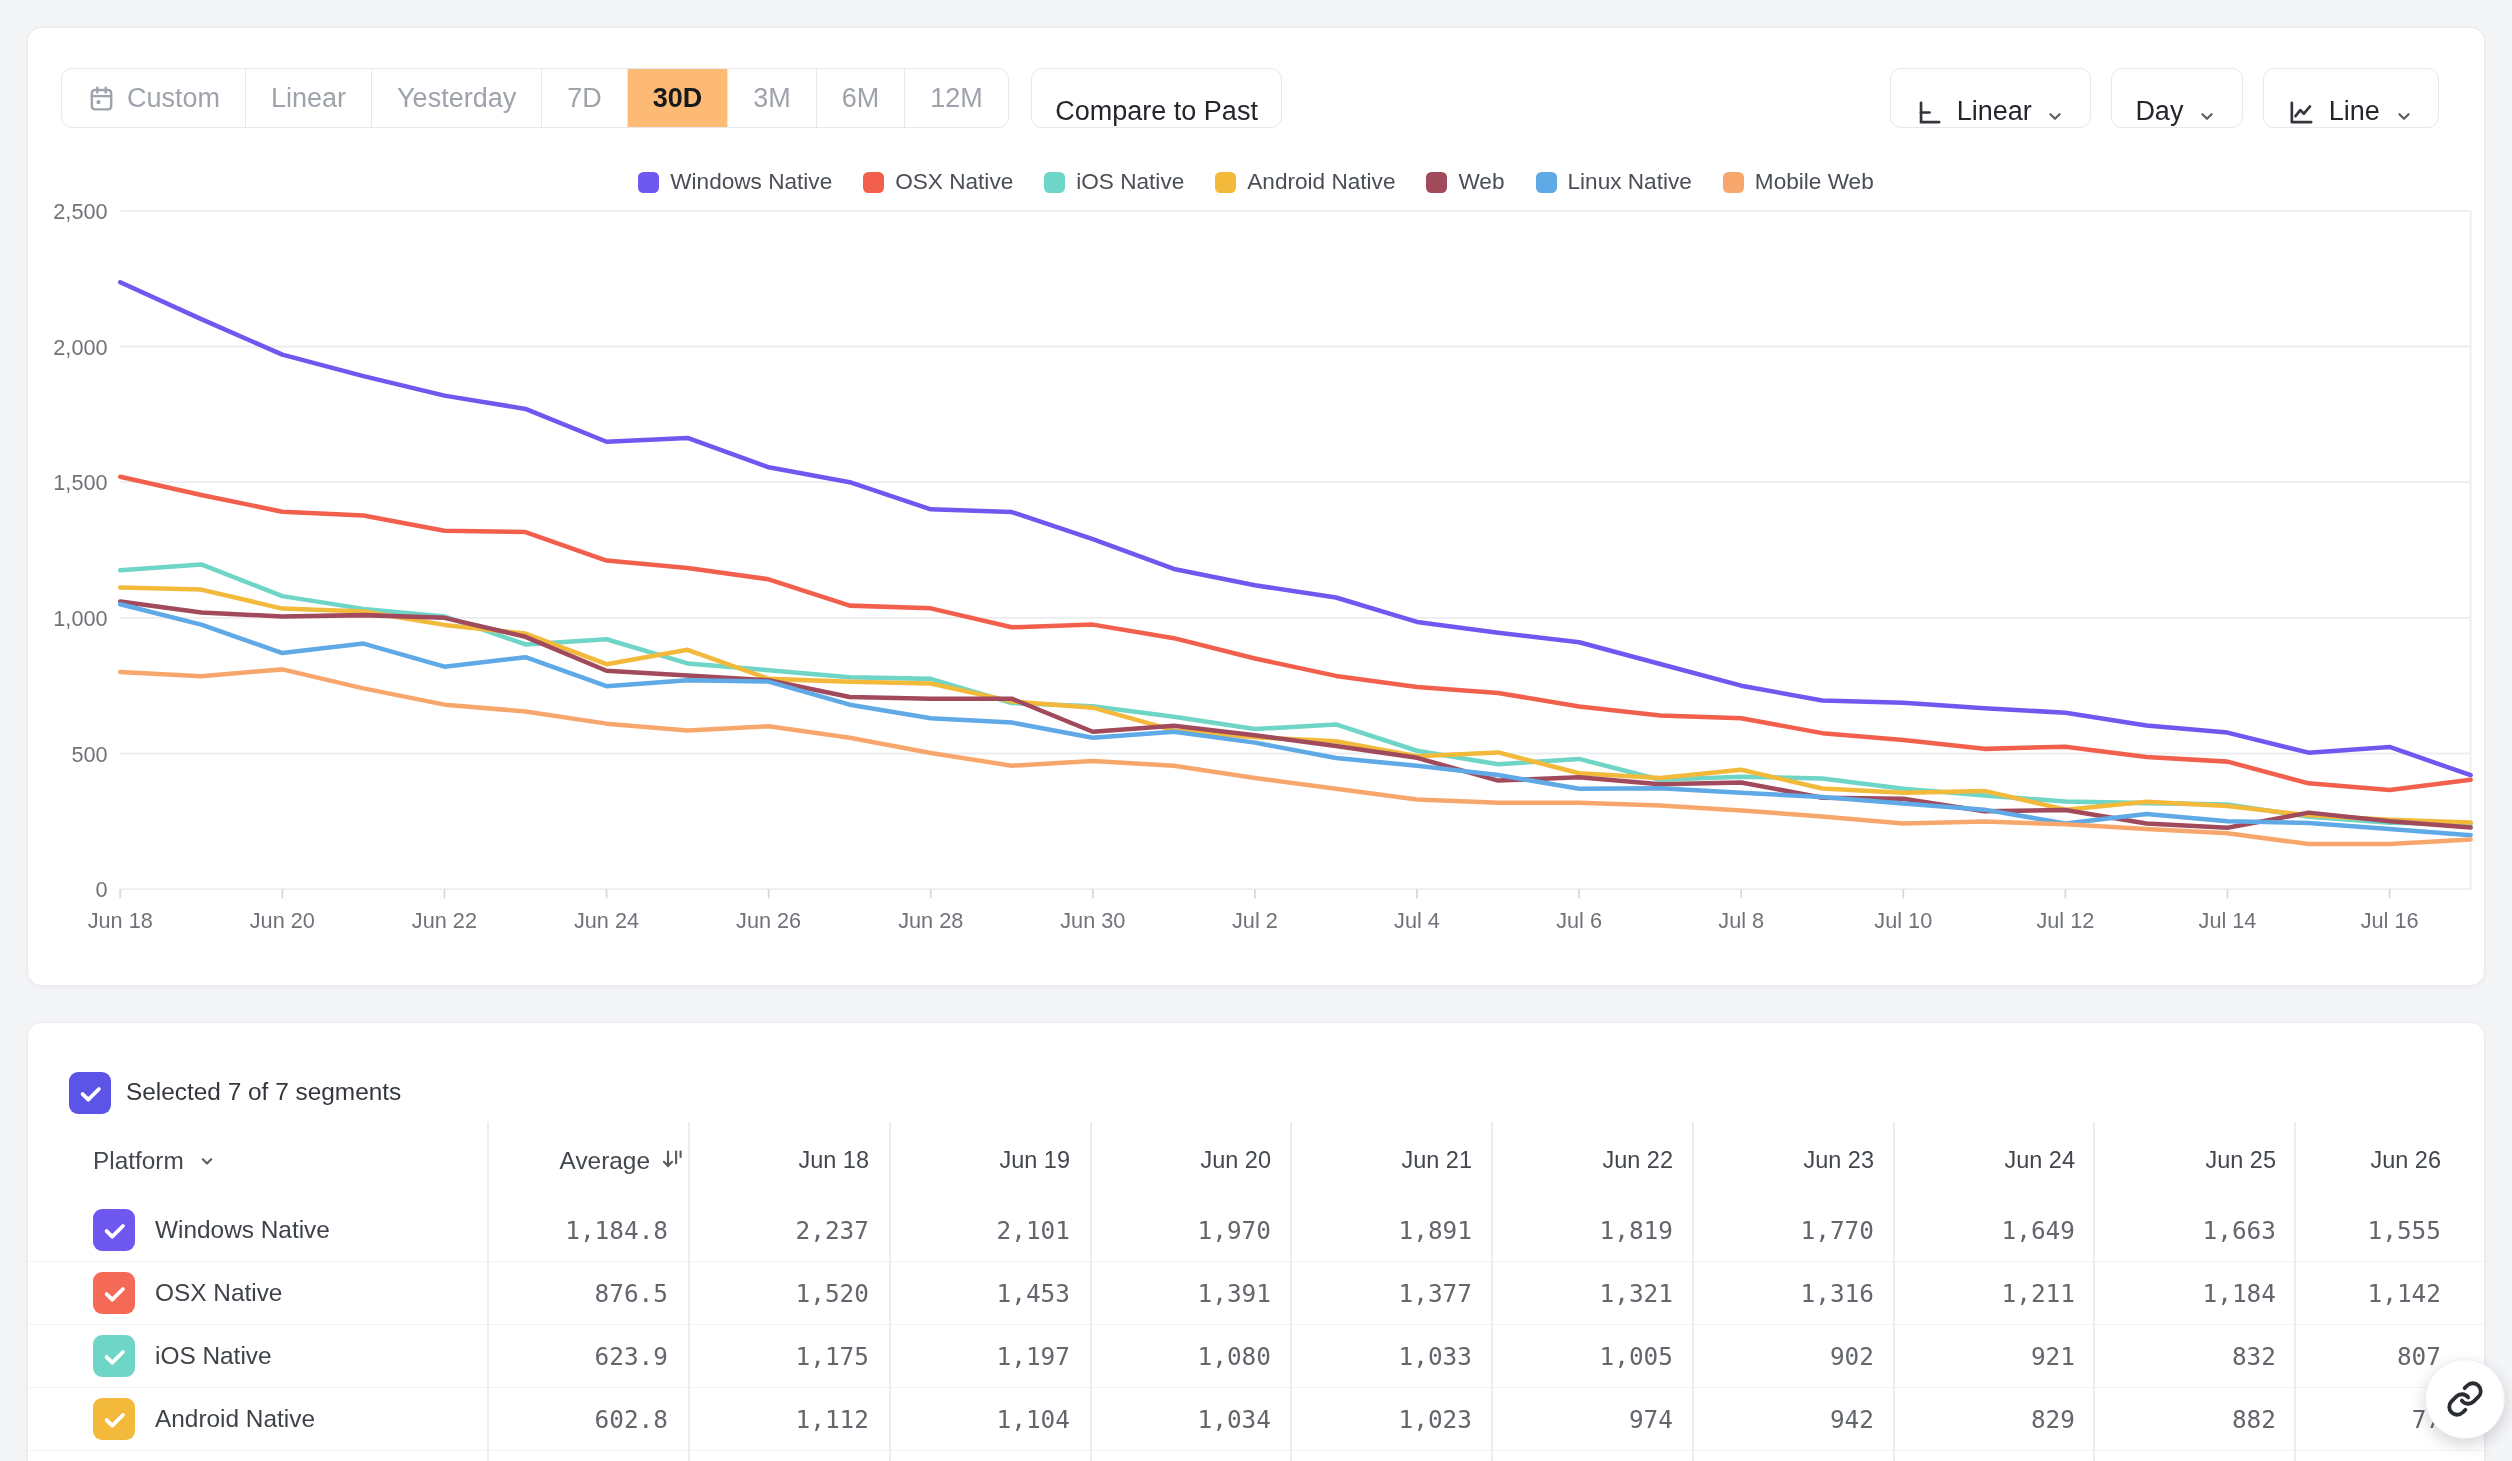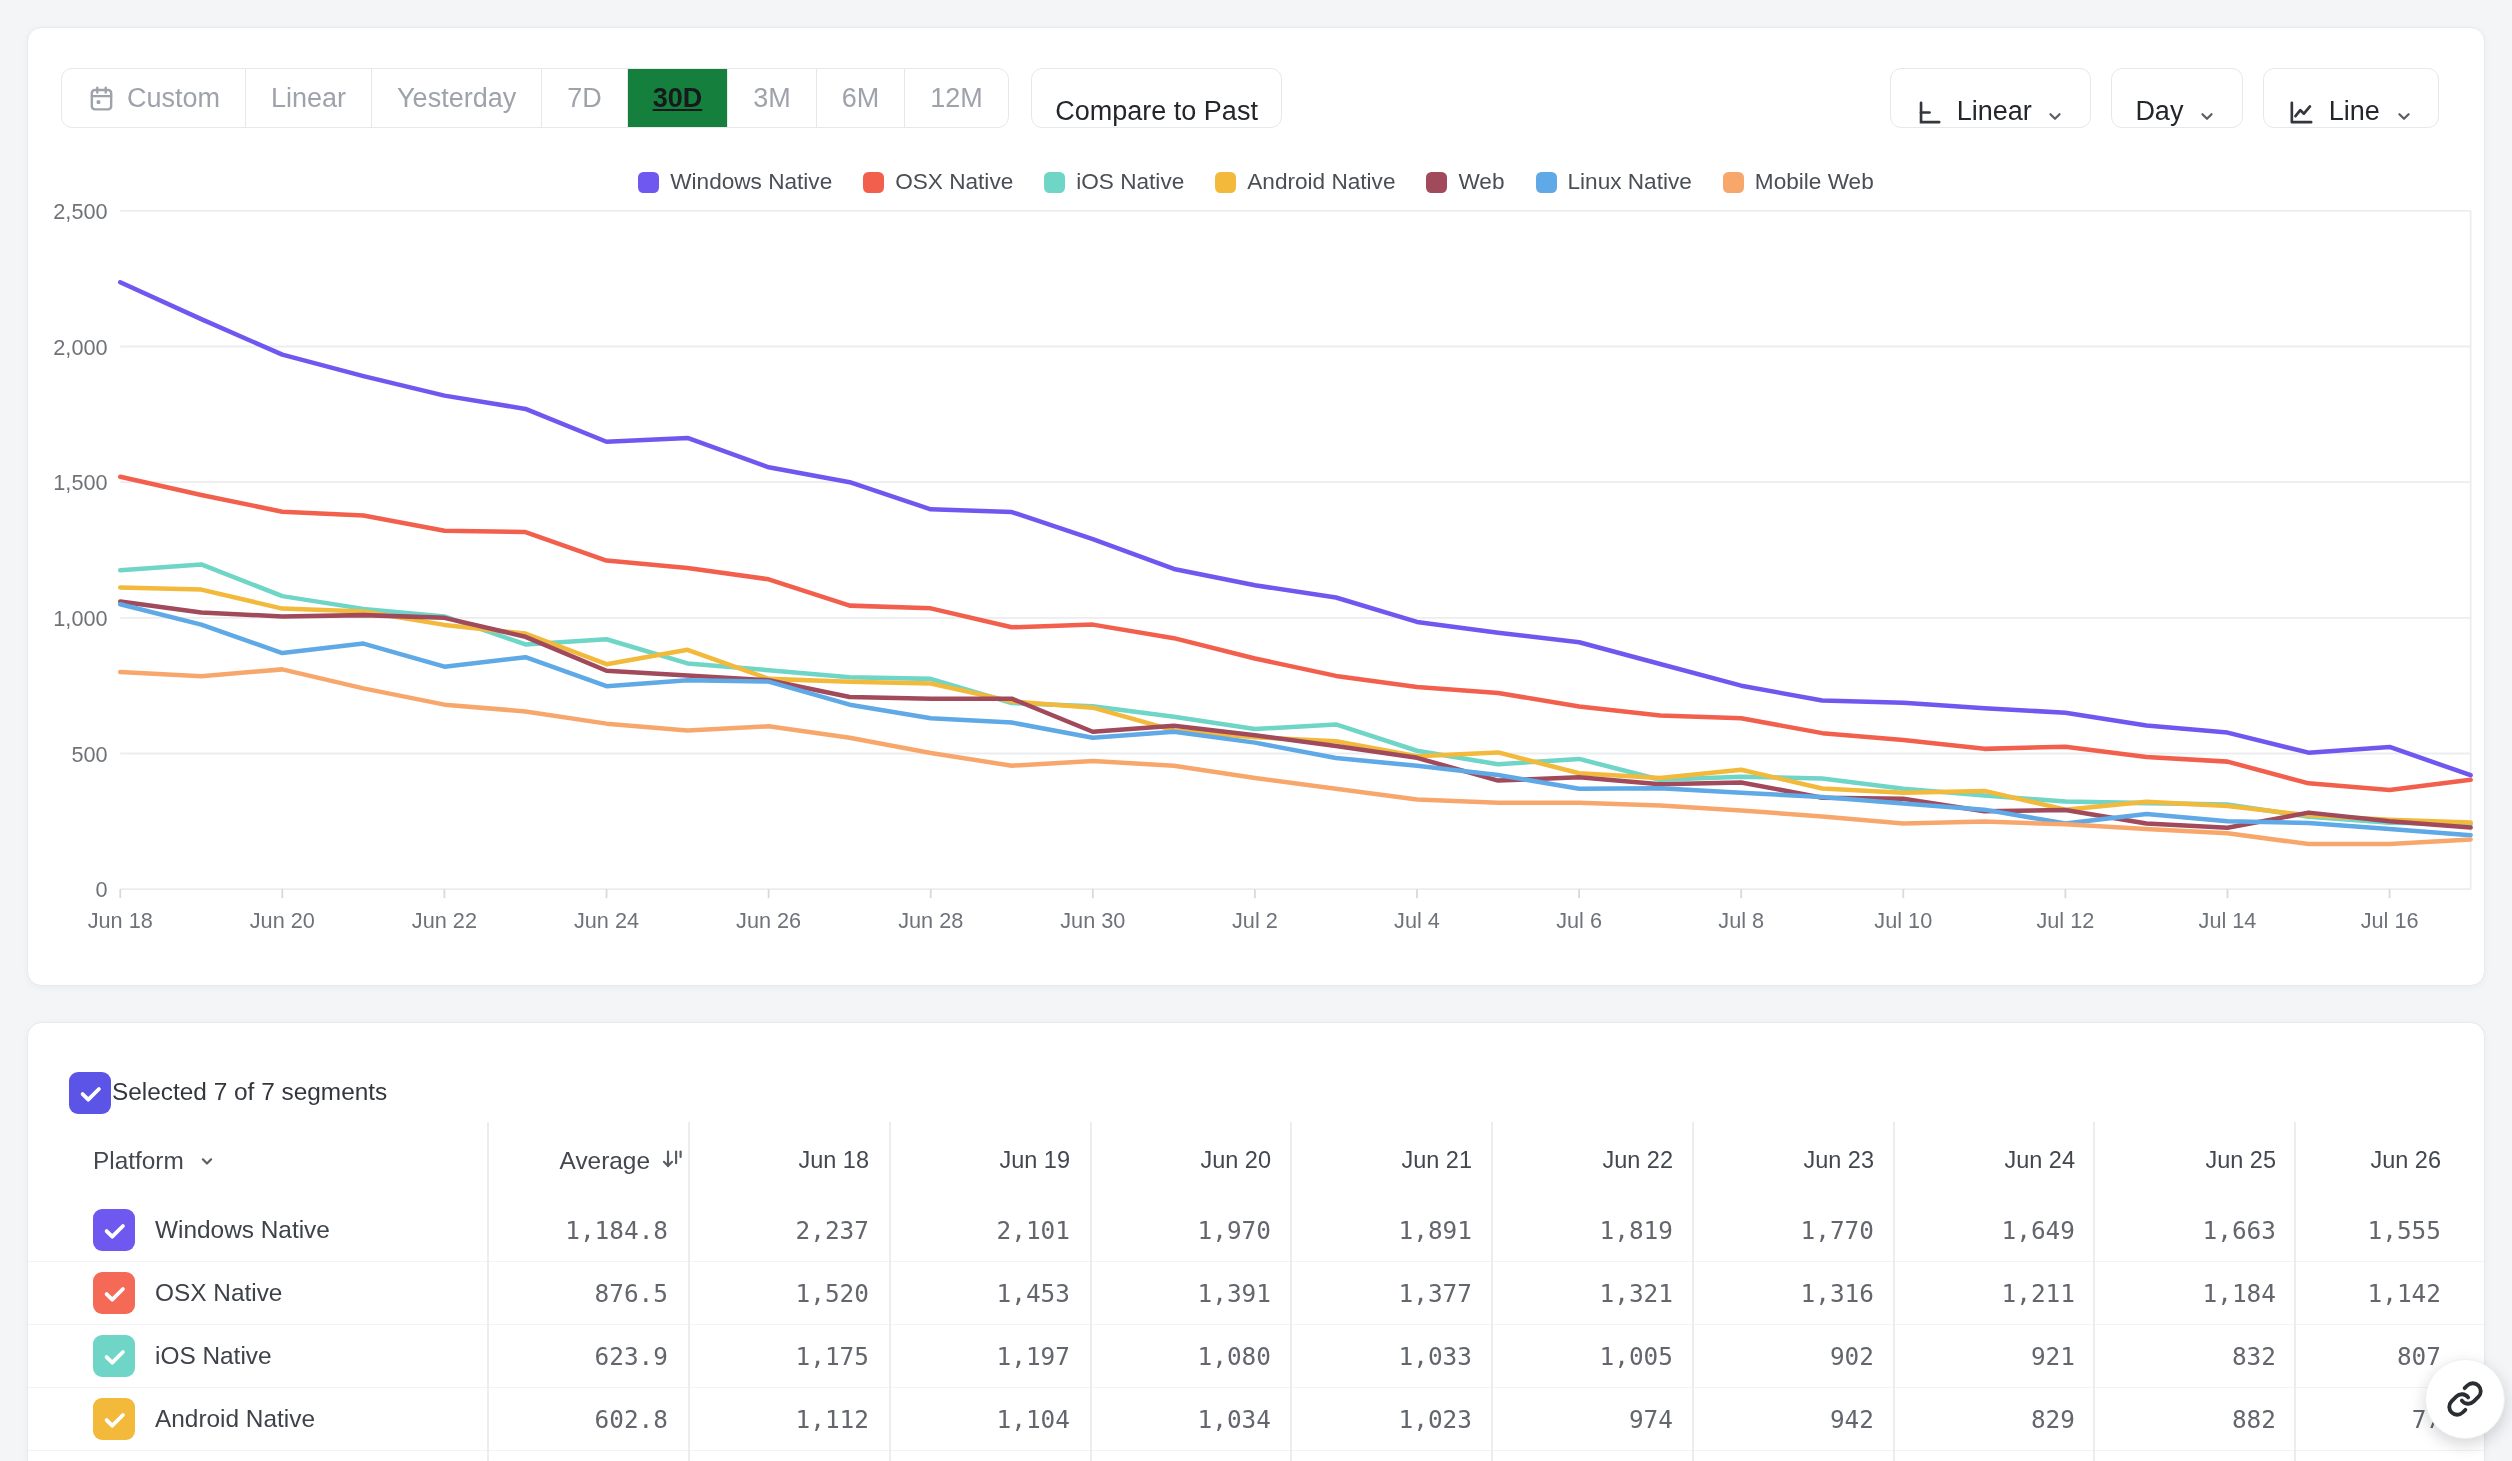--- a/index.html
+++ b/index.html
@@ -9,21 +9,21 @@
           box-shadow:0 1.8px 7.2px rgba(20,24,40,.04); }
   #chart-card { left:27px; top:27px; width:2458px; height:959px; }
   #segments-card { left:27px; top:1022px; width:2458px; height:470px; overflow:hidden; }
 
   
   .toolbar { position:absolute; top:40px; left:33px; right:45px; height:60px; display:flex; align-items:stretch; }
   .range-group { display:flex; border:1.8px solid #E7E8EB; border-radius:11px; overflow:hidden; background:#fff; }
   .range-btn { display:flex; align-items:center; gap:11px; padding:0 25px; font-size:27px; color:#9EA3AB;
                border-left:1.8px solid #E7E8EB; cursor:pointer; white-space:nowrap; }
   .range-btn:first-child { border-left:none; }
-  .range-btn.selected { background:#15803d; color:#17191D; font-weight:700;text-decoration:underline; }
+  .range-btn.selected { background:#fdba74; color:#17191D; font-weight:700; }
   .btn { display:flex; align-items:flex-end; gap:12.7px; border:1.8px solid #E7E8EB; border-radius:11px;
          padding:0 23.5px; font-size:27px; color:#23262B; background:#fff; cursor:pointer; white-space:nowrap; }
   #compare-btn { margin-left:22px; }
   .toolbar-right { margin-left:auto; display:flex; gap:20px; }
   .icon { display:inline-flex; align-items:center; justify-content:center; }
   .icon svg { display:block; }
 
   
   .legend { position:absolute; top:141px; left:0; width:100%; display:flex; justify-content:center;
             gap:31px; align-items:center; }
@@ -31,21 +31,21 @@
   .legend-swatch { width:21px; height:21px; border-radius:5.4px; }
   .legend-label { font-size:22.6px; color:#4A4E55; }
 
   
   #chart-svg { position:absolute; left:0; top:0; }
 
   
   .banner-check { position:absolute; left:41px; top:49px; width:42px; height:42px; border-radius:9px;
                   display:flex; align-items:center; justify-content:center; cursor:pointer; }
   .banner-check svg, .row-check svg { width:27px; height:27px; }
-  #banner-label { position:absolute; left:84px; top:55px; font-size:24.4px; color:#33373D; }
+  #banner-label { position:absolute; left:98px; top:55px; font-size:24.4px; color:#33373D; }
   .search-box { position:absolute; right:32px; top:41px; width:307px; height:51px; background:#F1F2F4;
                 border-radius:9px; display:flex; align-items:center; padding:0 14.5px; gap:11px; }
   .search-box input { border:none; outline:none; background:transparent; font-size:23.5px; color:#33373D;
                       width:100%; font-family:"Liberation Sans", sans-serif; }
   .search-box input::placeholder { color:#A8ADB4; }
 
   .seg-table { position:absolute; left:0; top:99px; width:2458px; }
   .t-row { display:grid; grid-template-columns:459px repeat(10, 201px); align-items:center; height:63px; }
   .t-header { height:77px; }
   .t-row .cell-num { text-align:right; padding-right:20px; font-family:"DejaVu Sans Mono", monospace;

